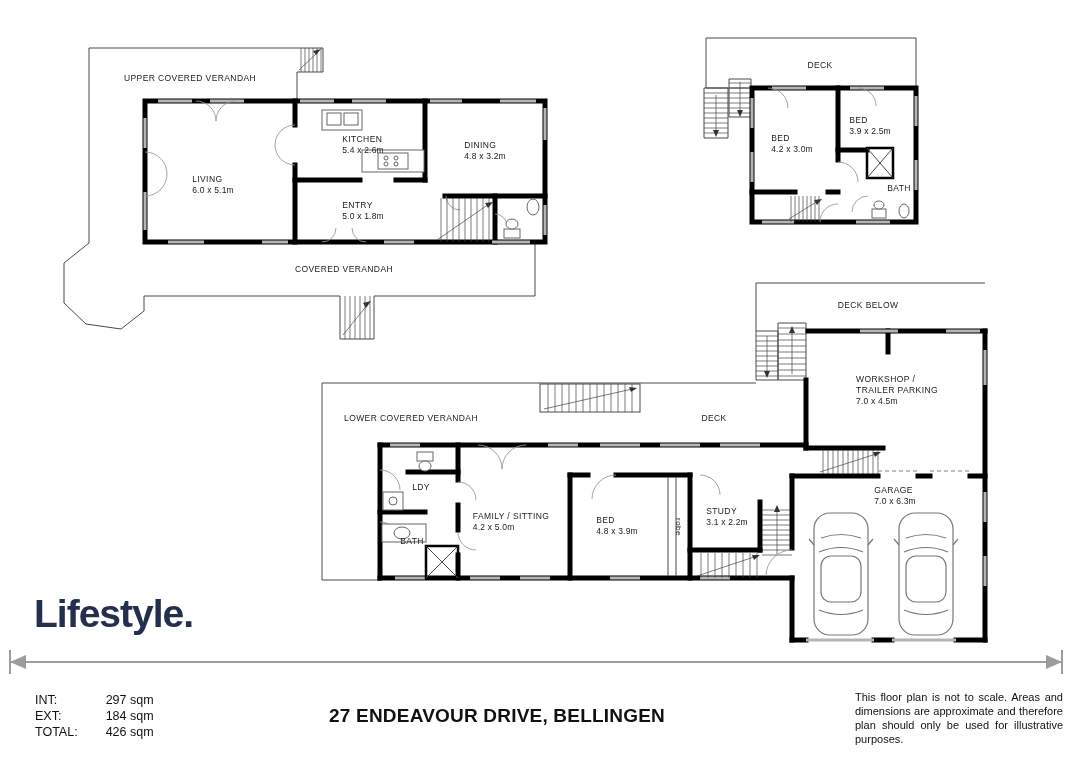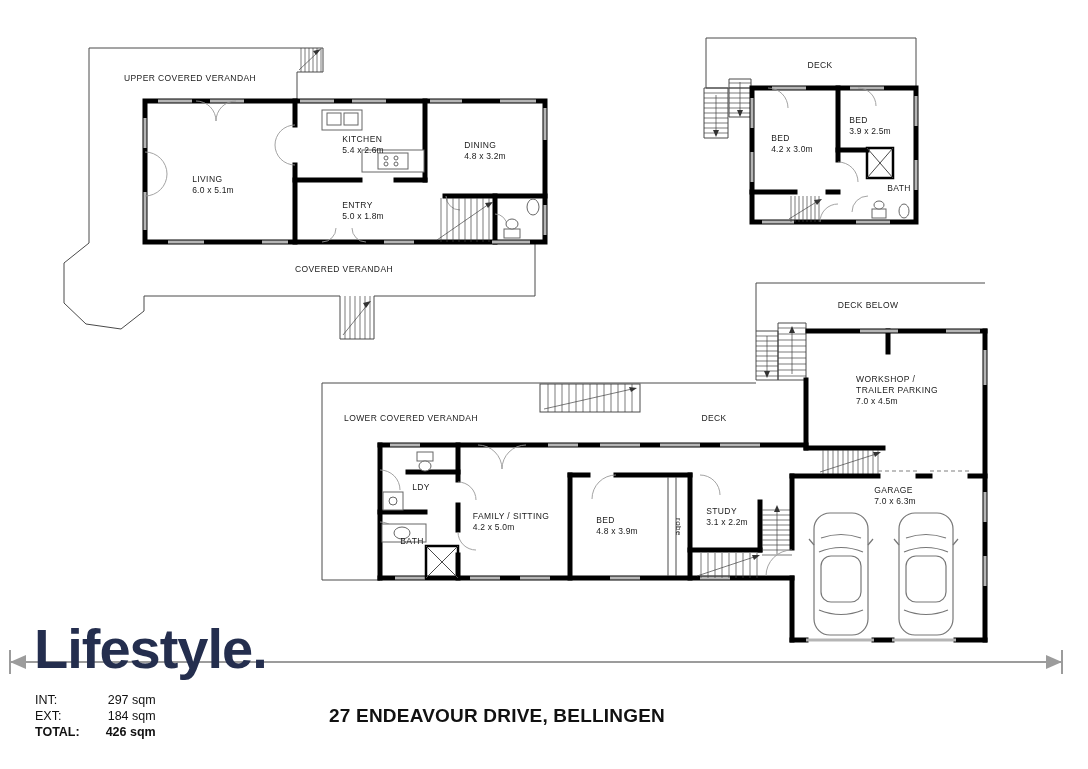--- a/index.html
+++ b/index.html
@@ -19,27 +19,27 @@
   .arrg{fill:#9c9c9c;stroke:none;}
   .dash{stroke:#aaa;stroke-width:1.5;fill:none;stroke-dasharray:4 3;}
 
   .lbl{position:absolute;transform:translateX(-50%);
        font-size:8.5px;line-height:11px;letter-spacing:.4px;white-space:nowrap;color:#1a1a1a;}
   .lbl .nm{display:block;}
   .lbl .dm{display:block;letter-spacing:.2px;}
   .lbl-rot{position:absolute;transform:translate(-50%,-50%) rotate(90deg);
        font-size:8px;letter-spacing:.5px;color:#1a1a1a;}
 
-  #logo{position:absolute;left:34px;top:616px;font-size:56px;font-weight:700;
+  #logo{position:absolute;left:34px;top:592px;font-size:39px;font-weight:700;
         letter-spacing:-1px;}
   #areas{position:absolute;left:35px;top:692px;font-size:12.5px;line-height:16px;}
   #areas table{border-collapse:collapse;}
   #areas td{padding:0;}
   #areas td.v{text-align:right;min-width:62px;padding-left:14px;}
-  #areas tr.total td{font-weight:700;margin-top:7px;}
+  #areas tr.total td{font-weight:400;margin-top:7px;}
   #address{position:absolute;left:497px;top:705px;transform:translateX(-50%);
         font-size:19px;font-weight:700;white-space:nowrap;letter-spacing:.2px;}
   #disclaimer{position:absolute;left:855px;top:690px;width:208px;font-size:11px;
         line-height:14px;text-align:justify;}
 </style>
 </head>
 <body>
 
 <div id="page">
 
@@ -331,14 +331,15 @@
       <tr class="total">
         <td>TOTAL:</td>
         <td class="v">426 sqm</td>
       </tr>
     </tbody>
       </table>
   </div>
 
   <div id="address">27 ENDEAVOUR DRIVE, BELLINGEN</div>
 
+  <div id="disclaimer">This floor plan is not to scale. Areas and dimensions are approximate and therefore plan should only be used for illustrative purposes.</div>
 
 </div>
 
 </body></html>

